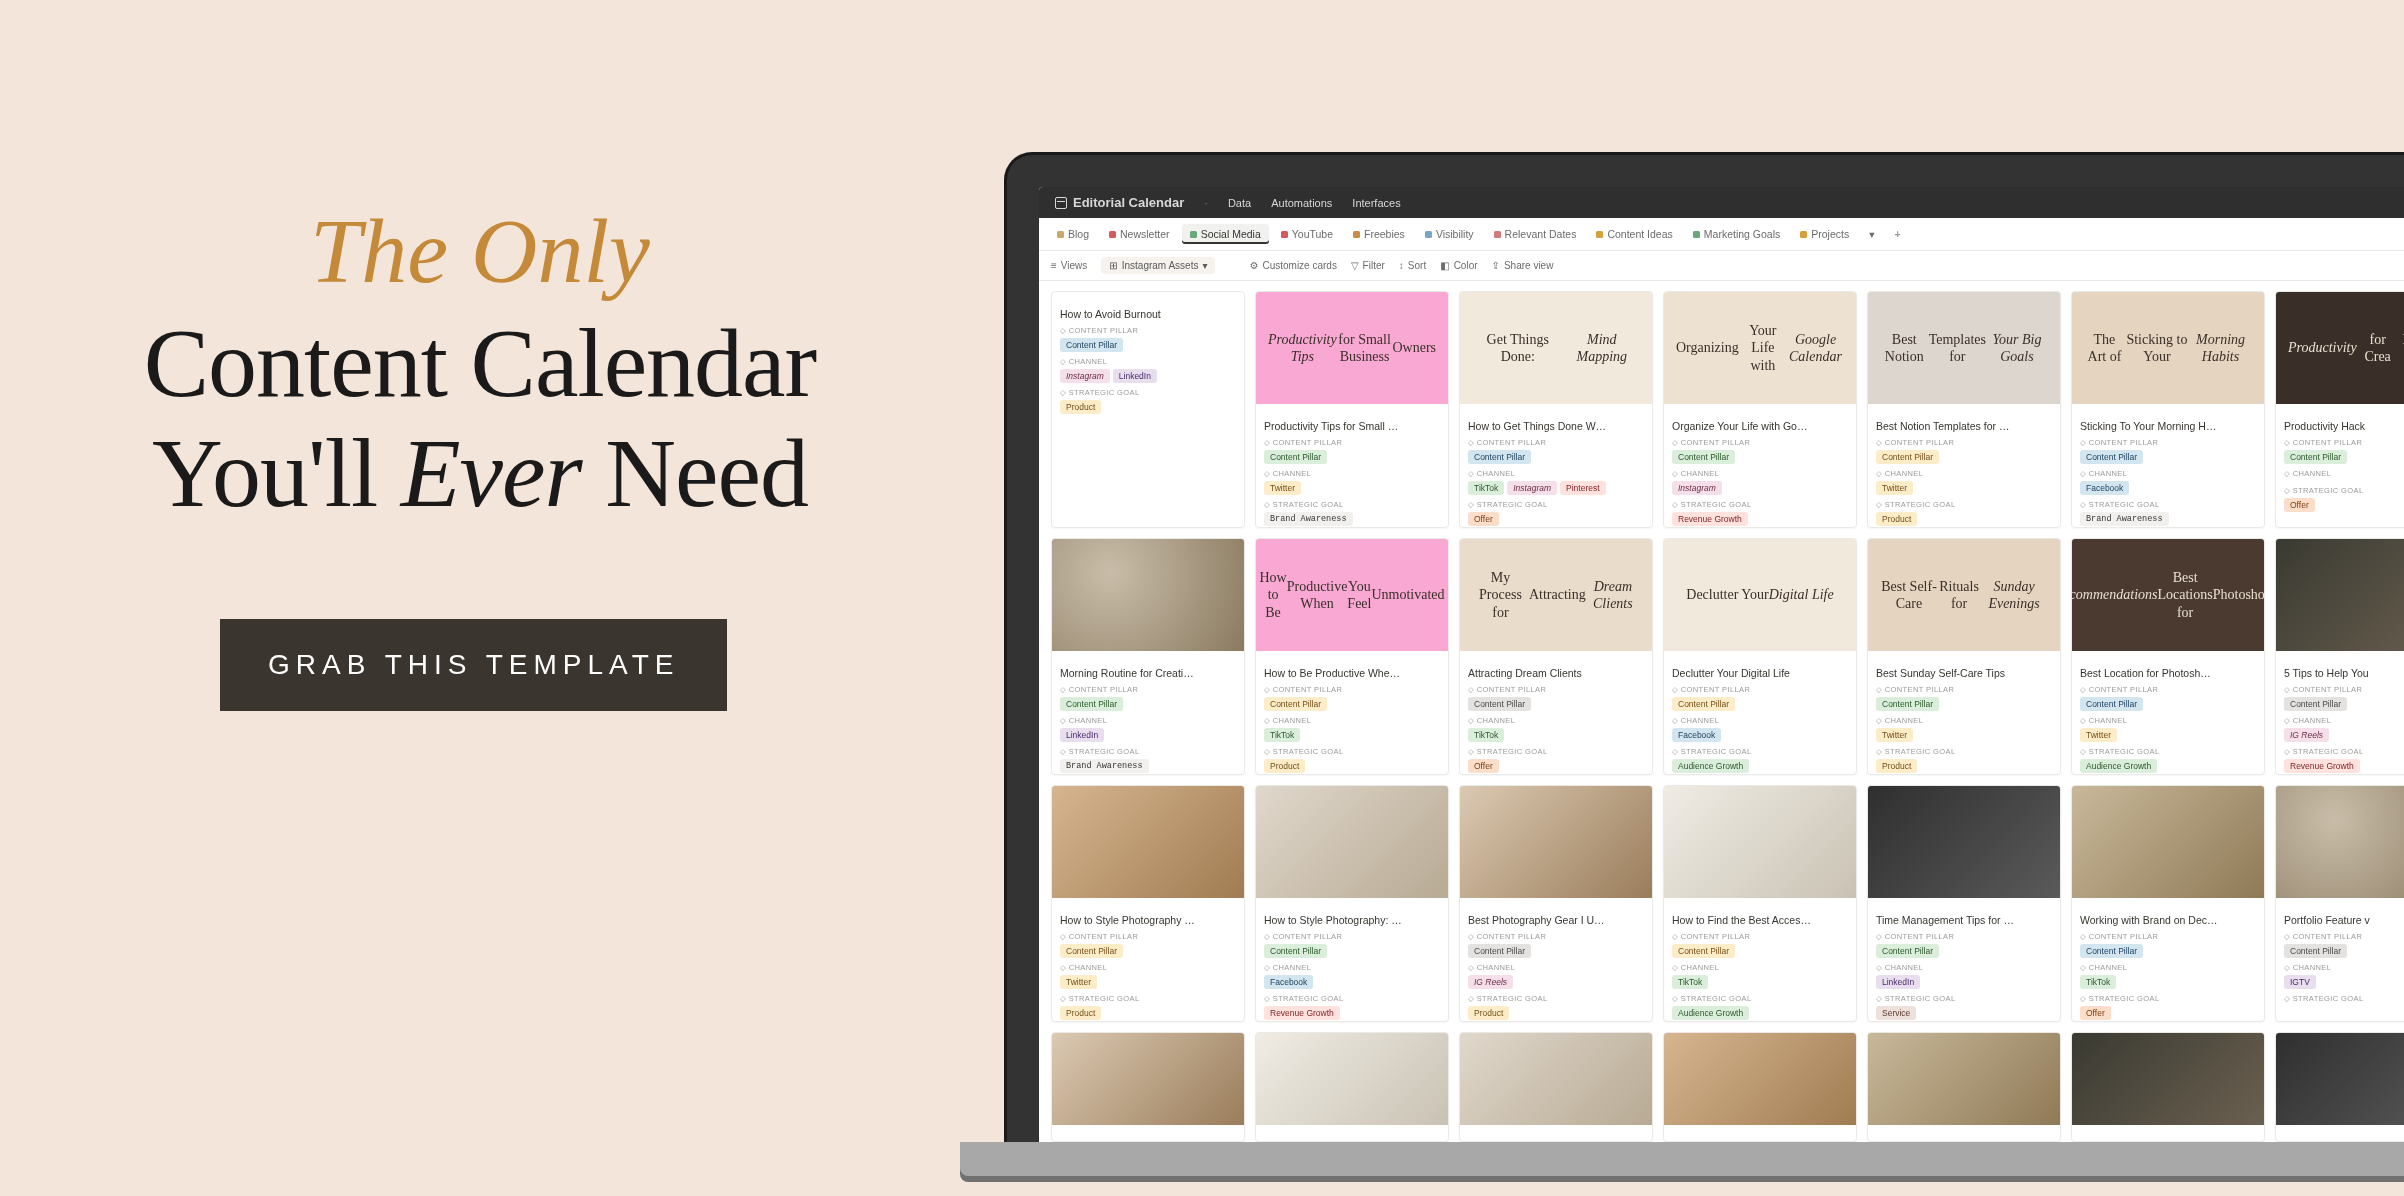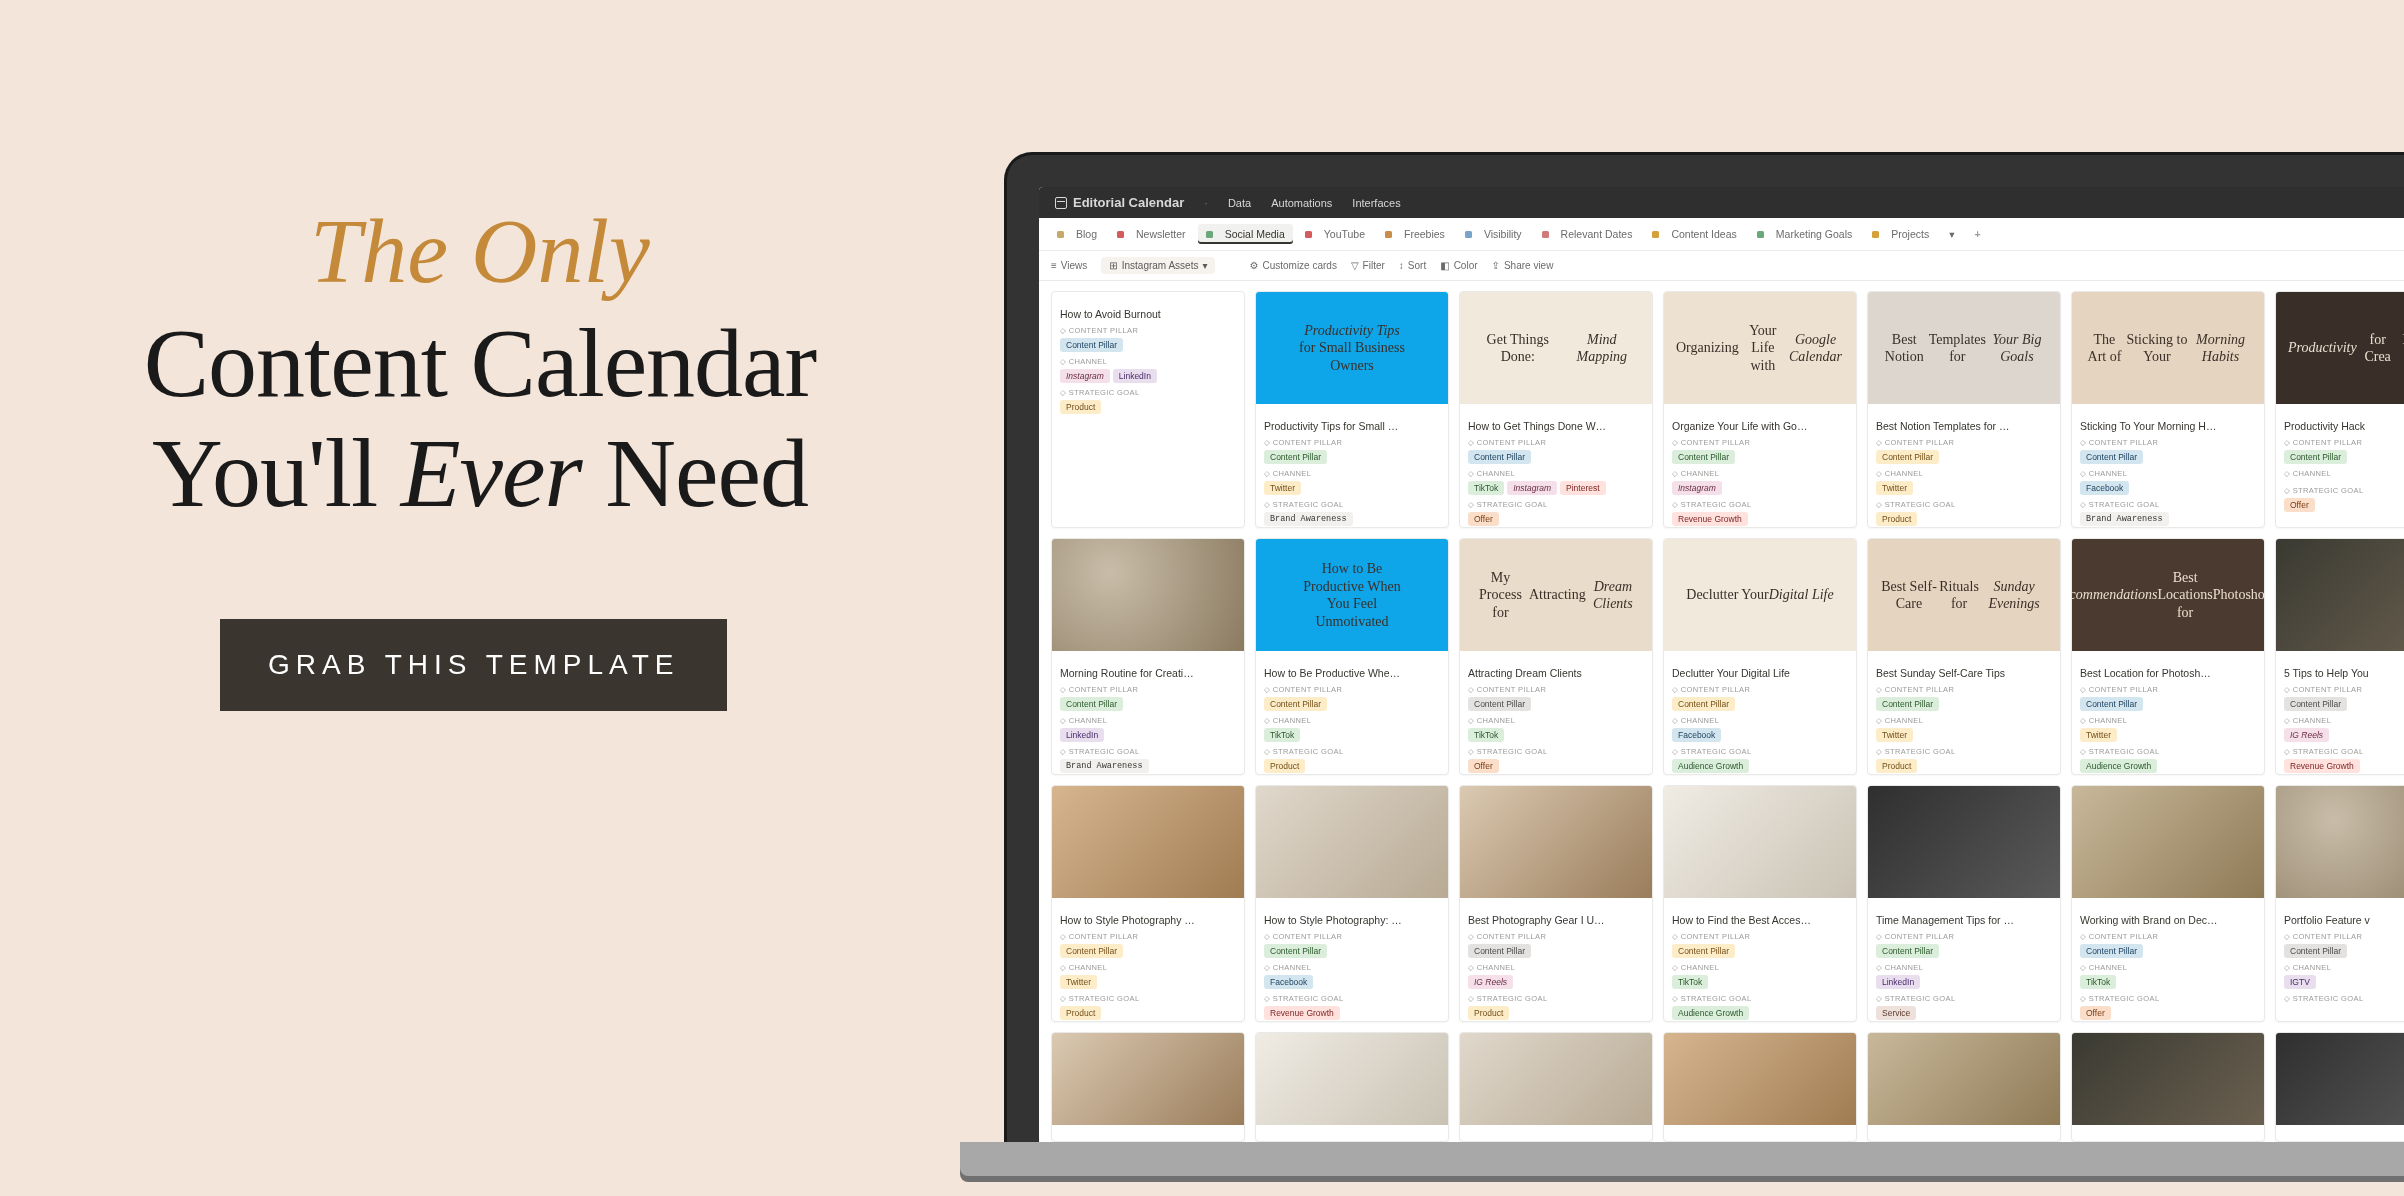--- a/index.html
+++ b/index.html
@@ -94,21 +94,21 @@
   .view-tabs {
     display: flex; gap: 4px;
     padding: 6px 10px;
     background: #fff;
     border-bottom: 1px solid #e9e9e7;
     font-size: 10.5px;
     align-items: center;
     overflow: hidden;
   }
   .vtab {
-    display: flex; align-items: center; gap: 12px;
+    display: flex; align-items: center; gap: 4px;
     padding: 4px 8px;
     border-radius: 3px;
     white-space: nowrap;
     color: #6b6b6b;
   }
   .vtab.active { background: #f1f1ef; color: #37352f; font-weight: 500; box-shadow: inset 0 -2px 0 #37352f; }
   .vtab .dot { width: 7px; height: 7px; border-radius: 1.5px; display:inline-block; }
   .vtab .plus { font-weight: 700; color:#9b9b9b; }
 
   .toolbar {
@@ -175,21 +175,21 @@
   .c-purple { background:#e8deee; color:#4a2a6b; }
   .c-pink   { background:#f5e0e9; color:#6a2c46;font-style:italic; }
   .c-brown  { background:#eee0da; color:#5a3a2e; }
   .c-gray   { background:#e3e2e0; color:#4a4a4a; }
   .c-default{ background:#f1f0ef; color:#37352f;font-family:Liberation Mono, monospace; }
 
   
   .bg-beige { background:#e9dccb; }
   .bg-beige2{ background:#ede1d2; }
   .bg-cream { background:#f2e9dd; }
-  .bg-tan   { background:#0ea5e9;flex-direction:column; }
+  .bg-tan   { background:#f9a8d4; }
   .bg-grayp { background:#dcd6cf; }
   .bg-warm  { background:#e5d4c0; }
   .bg-photo1{ background: radial-gradient(circle at 30% 30%, #c9bda9, #8a7a60); }
   .bg-photo2{ background: linear-gradient(135deg, #3a3a32, #6b6050); }
   .bg-photo3{ background: linear-gradient(135deg, #d6b58f, #a07c52); }
   .bg-photo4{ background: linear-gradient(135deg, #e0d8cc, #b8aa94); }
   .bg-photo5{ background: linear-gradient(135deg, #2f2f2f, #5a5a5a); }
   .bg-photo6{ background: linear-gradient(135deg, #dbc9b2, #9a7d5b); }
   .bg-photo7{ background: linear-gradient(135deg, #f0ece4, #c9c2b4); }
   .bg-photo8{ background: linear-gradient(135deg, #c8b89a, #8f7a56); }

